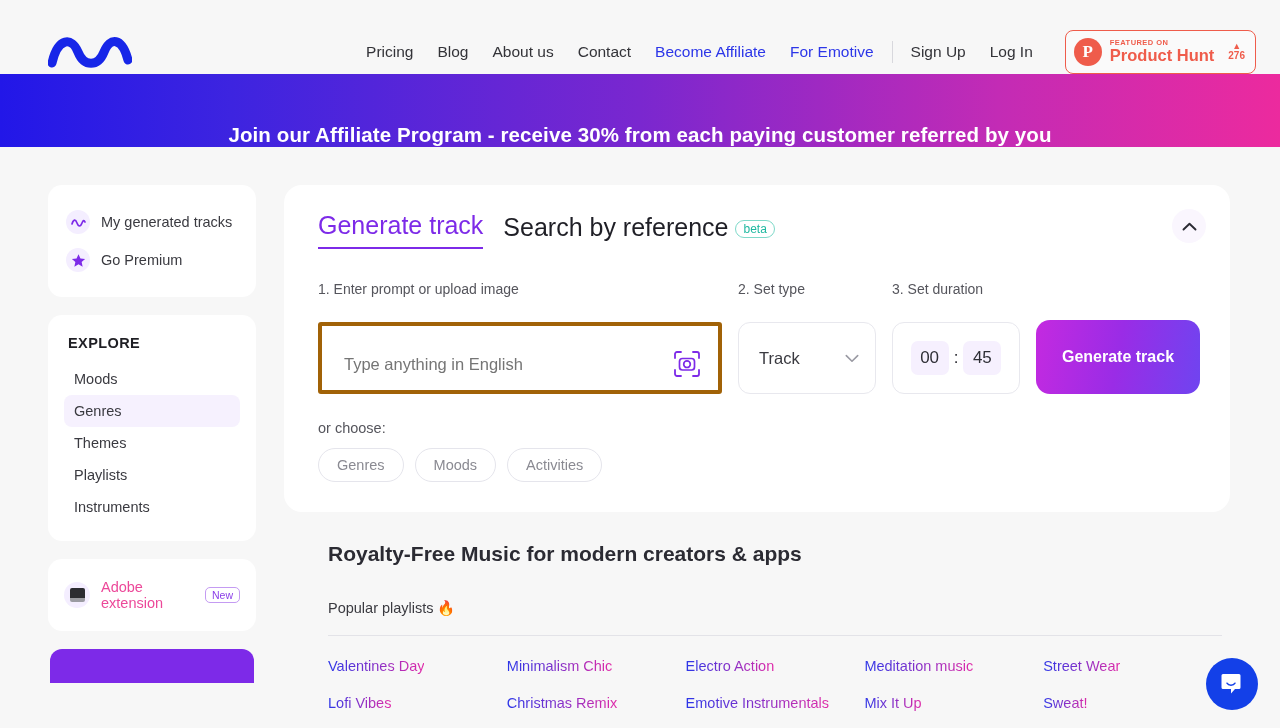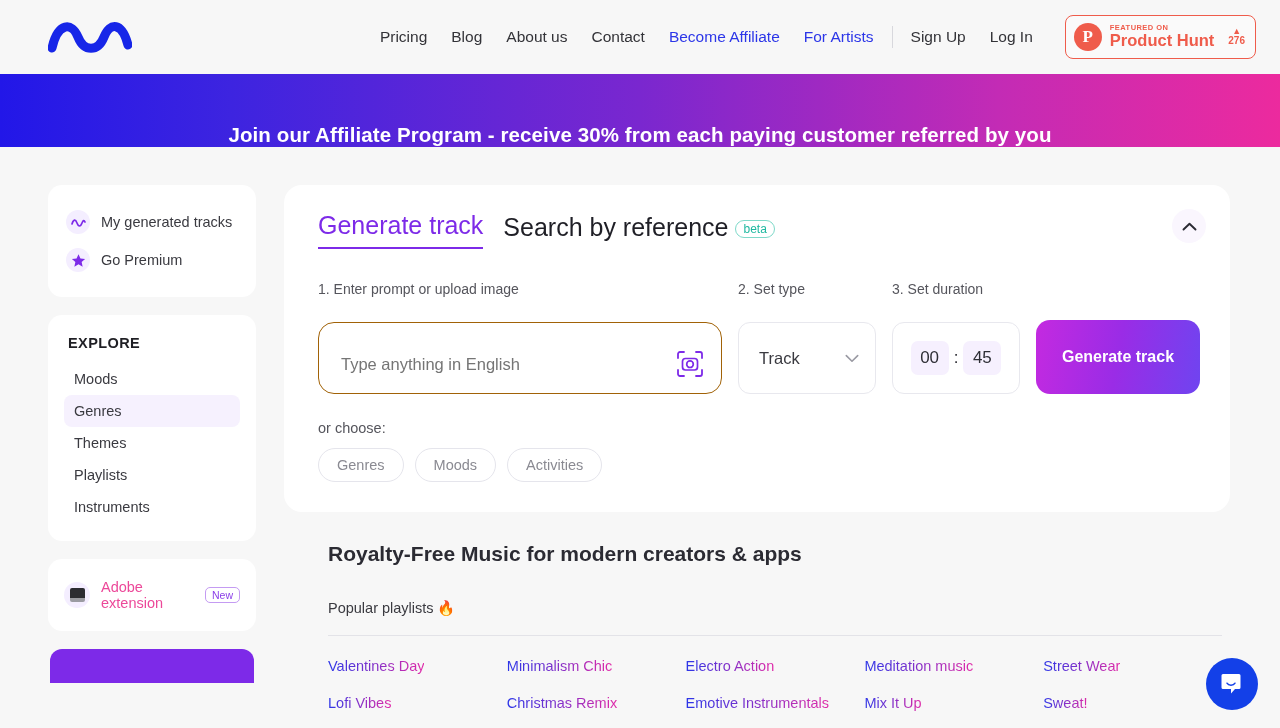--- a/index.html
+++ b/index.html
@@ -7,21 +7,21 @@
     width: 1280px; height: 728px;
     font-family: "Liberation Sans", sans-serif;
     background: #f7f7f7;
     overflow: hidden;
   }
   .page { position: relative; width: 1280px; height: 728px; }
 
   
   .header {
     height: 74px; background: #f7f7f7;
-    display: flex; align-items: center;
+    display: flex; align-items: flex-end;
     padding: 0 24px 0 48px;
   }
   .logo { width: 84px; height: 44px; display: flex; align-items: center; }
   .nav {
     margin-left: auto; display: flex; align-items: center; gap: 0;
   }
   .nav a {
     font-size: 15.5px; color: #333338; text-decoration: none;
     padding: 0 12px; white-space: nowrap; line-height: 1;
   }
@@ -133,21 +133,21 @@
     position: absolute; top: 24px; right: 24px;
     width: 34px; height: 34px; border-radius: 50%; background: #faf6fe;
     display: flex; align-items: center; justify-content: center; cursor: pointer;
   }
   .form-row { display: flex; gap: 16px; margin-top: 26px; align-items: flex-end; }
   .field-label {
     font-size: 14px; color: #55555c; margin-bottom: 25px; display: block;
   }
   .prompt-wrap { flex: 0 0 404px; }
   .prompt-box {
-    height: 72px; border: 1px solid #a16207; border-radius: 16px;
+    height: 72px; border: 4px solid #a16207; border-radius: 3px;
     display: flex; align-items: center; padding: 12px 14px 0 22px; background: #fff;
   }
   .prompt-input {
     flex: 1; border: none; outline: none; font-size: 16.5px; color: #8a8a92;
     font-family: "Liberation Sans", sans-serif; background: transparent;
   }
   .cam-btn { width: 34px; height: 34px; cursor: pointer; }
   .type-wrap { flex: 0 0 138px; }
   .type-box {
     height: 72px; border: 1px solid #e8e8ee; border-radius: 12px;
@@ -215,21 +215,21 @@
         <path d="M4 30 C10 4, 24 4, 30 19 C36 34, 50 34, 56 19 C62 4, 74 4, 80 27" stroke="#1726e8" stroke-width="9" fill="none" stroke-linecap="round"></path>
       </svg>
     </div>
 
     <div class="nav">
       <a href="#">Pricing</a>
       <a href="#">Blog</a>
       <a href="#">About us</a>
       <a href="#">Contact</a>
       <a href="#" class="blue">Become Affiliate</a>
-      <a href="#" class="blue">For Artists</a>
+      <a href="#" class="blue">For Emotive</a>
       <span class="nav-sep"></span>
       <a href="#">Sign Up</a>
       <a href="#">Log In</a>
 
       <div class="ph-badge">
         <div class="ph-logo">P</div>
         <div class="ph-text">
           <div class="ph-top">FEATURED ON</div>
           <div class="ph-main">Product Hunt</div>
         </div>

